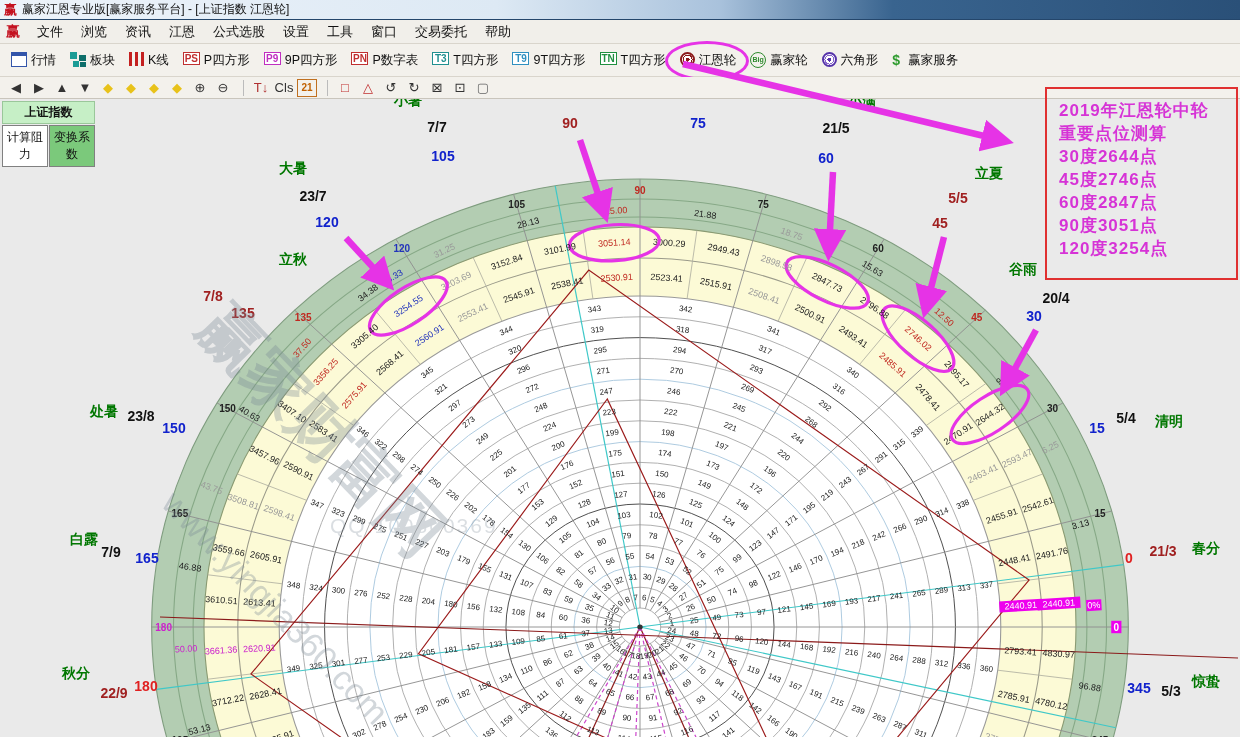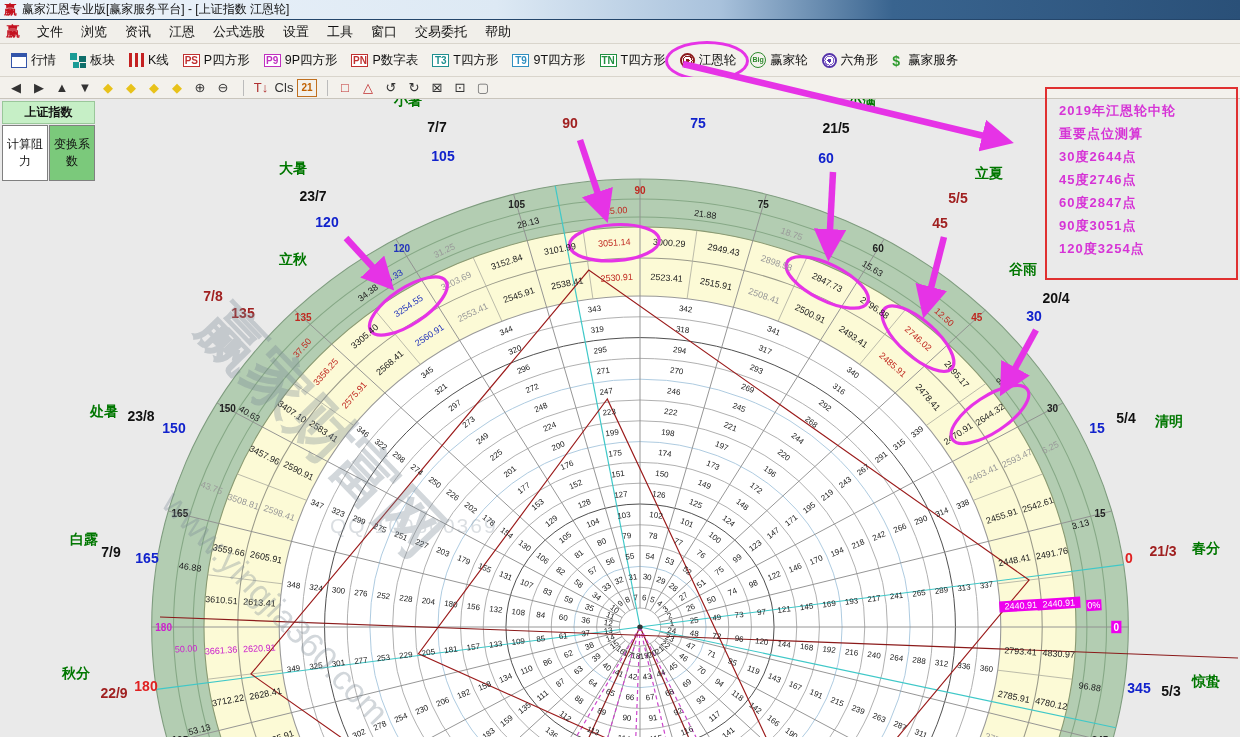--- a/index.html
+++ b/index.html
@@ -18,21 +18,21 @@
   .menubar { position:absolute; left:0; top:20px; width:1240px; height:24px;
     background:#F1EFEA; border-bottom:1px solid #D9D5CC; display:flex; align-items:center;
     font-size:13px; color:#111; }
   .menubar .logo { color:#C41220; font-weight:bold; font-size:14px; padding:0 8px 0 6px; }
   .menu-item { padding:3px 9px; cursor:default; }
 
   
   .toolbar1 { position:absolute; left:0; top:44px; width:1240px; height:33px;
     background:#F3F1EC; border-bottom:1px solid #D9D5CC; display:flex; align-items:center;
     padding-left:4px; font-size:12.5px; color:#111; }
-  .tb-item { display:flex; align-items:center; gap:4px; padding:4px 7px; position:relative; }
+  .tb-item { display:flex; align-items:flex-start; gap:4px; padding:4px 7px; position:relative; }
   .tb-item.circled::after { content:""; position:absolute; left:-8px; right:-6px; top:-7px; bottom:-8px;
     border:3px solid #E633E6; border-radius:50%; pointer-events:none; }
   .ic { width:16px; height:15px; display:inline-block; flex:none; }
   .ic-table { border:1px solid #3355AA;
     background:linear-gradient(#3355AA 0 3px,#fff 3px),
     repeating-linear-gradient(90deg,#7C96C8 0 1px,transparent 1px 5px); }
   .ic-blocks { background:
     linear-gradient(#1B9C96 0 0) 0 0/7px 7px no-repeat,
     linear-gradient(#0E6E6A 0 0) 9px 3px/7px 6px no-repeat,
     linear-gradient(#1B9C96 0 0) 3px 9px/6px 6px no-repeat,
@@ -58,28 +58,28 @@
   .tb2-btn.boxed { border:1px solid #C07020; font-size:10px; font-weight:bold; padding:0 2px; }
   .tb2-sep { width:1px; height:16px; background:#BBB; margin:0 7px; }
 
   
   .info-panel { position:absolute; left:2px; top:101px; width:93px; font-size:12px; z-index:5; }
   .info-panel .hdr { background:#C6EFC6; border:1px solid #9AC79A; color:#111;
     text-align:center; padding:2px 0; font-weight:bold; }
   .info-panel .row { background:#A9CDF0; border:1px solid #8FB8E0; margin-top:1px;
     color:#8B1A1A; font-weight:bold; padding:2px 1px; white-space:nowrap; overflow:hidden; }
   .info-panel .btns { display:flex; margin-top:1px; }
-  .info-panel .btn { flex:1; text-align:center; padding:10px 0; border:1px solid #808080;
+  .info-panel .btn { flex:1; text-align:center; padding:3px 0; border:1px solid #808080;
     background:#FFFFFF; color:#111; cursor:default; }
   .info-panel .btn.green { background:#7BC97B; margin-left:1px; }
 
   
   .anno-box { position:absolute; left:1045px; top:87px; width:193px; height:193px;
     border:2px solid #E03030; z-index:6; padding:10px 0 0 12px; }
-  .anno-line { color:#D633D6; font-size:13px; font-weight:bold; line-height:23px;
+  .anno-line { color:#D633D6; font-size:17px; font-weight:bold; line-height:23px;
     letter-spacing:1px; }
 
   svg { position:absolute; left:0; }
   #wheel { top:99px; }
   #overlay { top:0; pointer-events:none; z-index:10; }
 </style>
 </head>
 <body>
 
 <div id="app">

